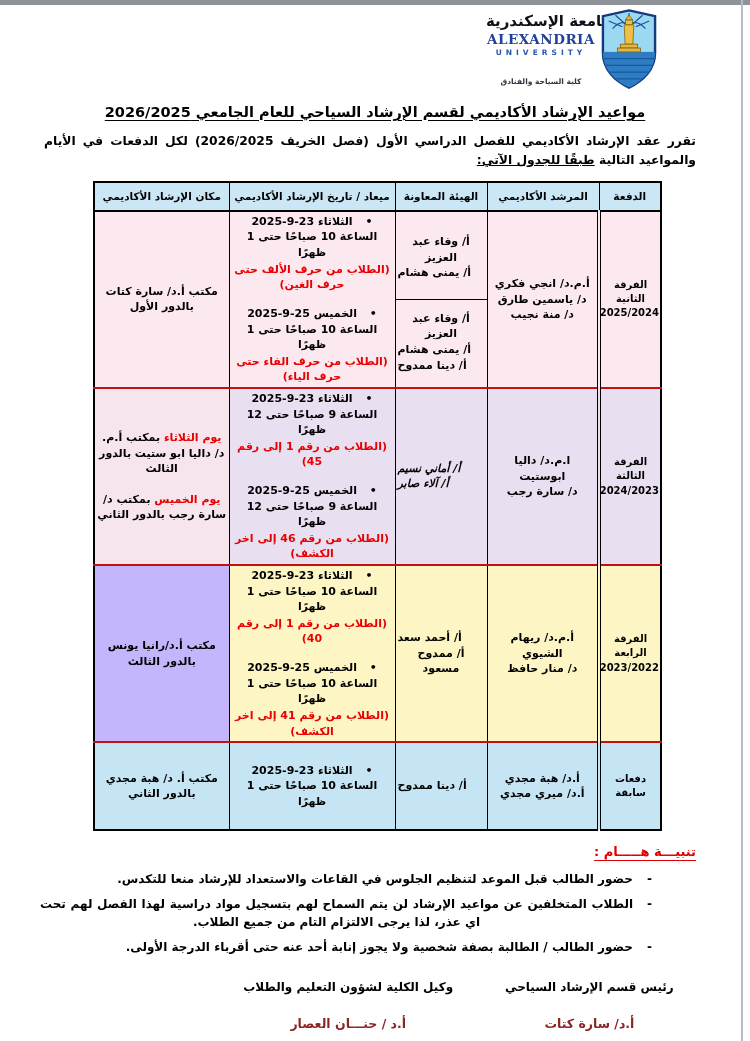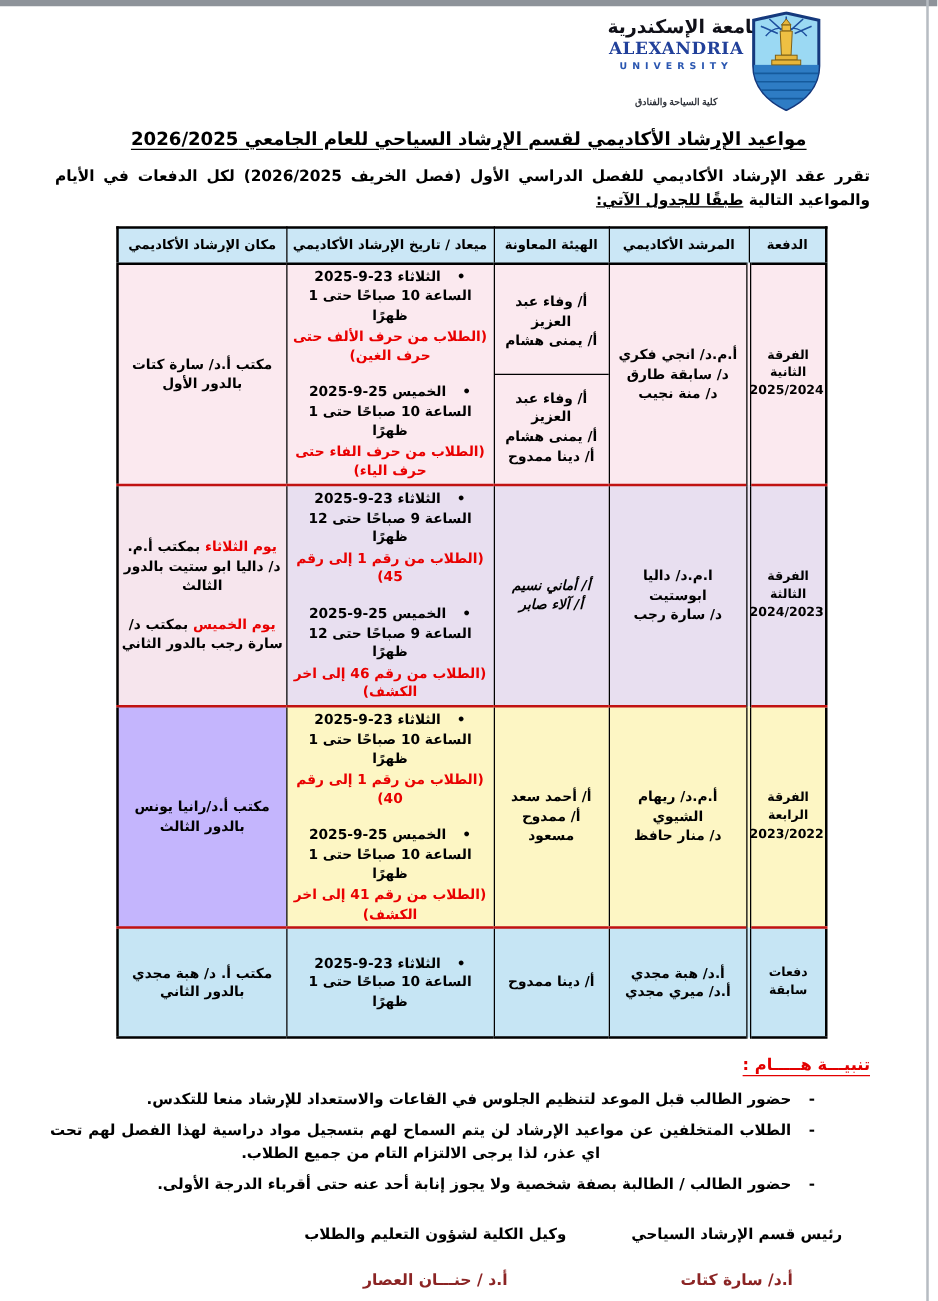--- a/index.html
+++ b/index.html
@@ -10,42 +10,42 @@
   
   .scan-top{position:absolute;top:0;left:0;width:750px;height:5px;background:#8e939a;}
   .scan-right{position:absolute;top:0;right:7px;width:2px;height:1041px;background:#b7bcc2;}
 
   
   .logo{position:absolute;top:9px;left:486px;width:172px;display:flex;direction:ltr;align-items:center;gap:5px;}
   .logo-text{width:110px;text-align:center;}
   .callig{font-size:15px;font-weight:bold;color:#101018;white-space:nowrap;}
   .alex{font-family:"DejaVu Serif",serif;font-size:13.5px;font-weight:bold;color:#21409a;letter-spacing:.5px;margin-top:1px;}
   .univ{font-size:7.5px;font-weight:bold;color:#2a56b0;letter-spacing:4px;margin-top:1px;}
-  .faculty{font-size:7.5px;font-weight:bold;color:#30343c;margin-top:20px;font-family:Liberation Serif, serif;}
+  .faculty{font-size:7.5px;font-weight:bold;color:#30343c;margin-top:20px;}
 
   .content{padding-top:104px;}
   .doc-title{text-align:center;font-size:14.5px;font-weight:bold;text-decoration:underline;text-underline-offset:3px;}
   .intro{margin:12px 54px 0 44px;font-size:12.3px;font-weight:bold;line-height:1.58;text-align:justify;text-align-last:right;}
   .intro .u{text-decoration:underline;}
 
   
   .tbl-wrap{margin:10px 88px 0 auto;width:567px;}
   table{border-collapse:collapse;table-layout:fixed;width:567px;border:2px solid #000;}
   th,td{border:1px solid #000;text-align:center;vertical-align:middle;font-weight:bold;padding:2px;}
   thead th{font-size:10.5px;height:23px;border-bottom:2px solid #000;white-space:nowrap;padding:2px 1px;}
   td{font-size:11px;line-height:1.42;margin-top:47px;}
   .row-0 td{height:170px;}
   .row-1 td{height:155px;}
   .row-2 td{height:164px;}
   .row-3 td{height:82px;}
   .data-row td{border-bottom:2.5px solid #c11212;}
   .row-3 td{border-bottom:2px solid #000;}
   .batch-cell{border-left:4px double #000;font-size:10px;padding:2px 1px;}
   .staff-cell{padding:0;}
-  .staff-group{display:flex;flex-direction:column;justify-content:center;align-items:center;padding:4px 2px;box-sizing:border-box;}
+  .staff-group{display:flex;flex-direction:column;justify-content:center;align-items:flex-end;padding:4px 2px;box-sizing:border-box;}
   .staff-group.split{height:84px;}
   .staff-group.split + .staff-group.split{border-top:1.5px solid #000;}
   .session + .session{margin-top:13px;}
   .day-line .bullet{margin-left:9px;}
   .note-line{color:#e90000;margin-top:1px;}
   .red{color:#e90000;}
   .loc-par + .loc-par{margin-top:15px;}
 
   
   .notice{margin:10px 54px 0 40px;}
@@ -123,21 +123,21 @@
           </tr>
       </thead>
       <tbody id="tbody-rows">
           <tr class="data-row row-0">
             <td class="batch-cell" style="background: rgb(251, 233, 239);">
               <div>الفرقة الثانية</div>
               <div>2025/2024</div>
             </td>
             <td class="advisor-cell" style="background: rgb(251, 233, 239);">
               <div>أ.م.د/ انجي فكري</div>
-              <div>د/ سابقة طارق</div>
+              <div>د/ ياسمين طارق</div>
               <div>د/ منة نجيب</div>
             </td>
             <td class="staff-cell" style="background: rgb(251, 233, 239);">
               <div class="staff-group split">
                 <div>أ/ وفاء عبد العزيز</div>
                 <div>أ/ يمنى هشام</div>
               </div>
               <div class="staff-group split">
                 <div>أ/ وفاء عبد العزيز</div>
                 <div>أ/ يمنى هشام</div>

